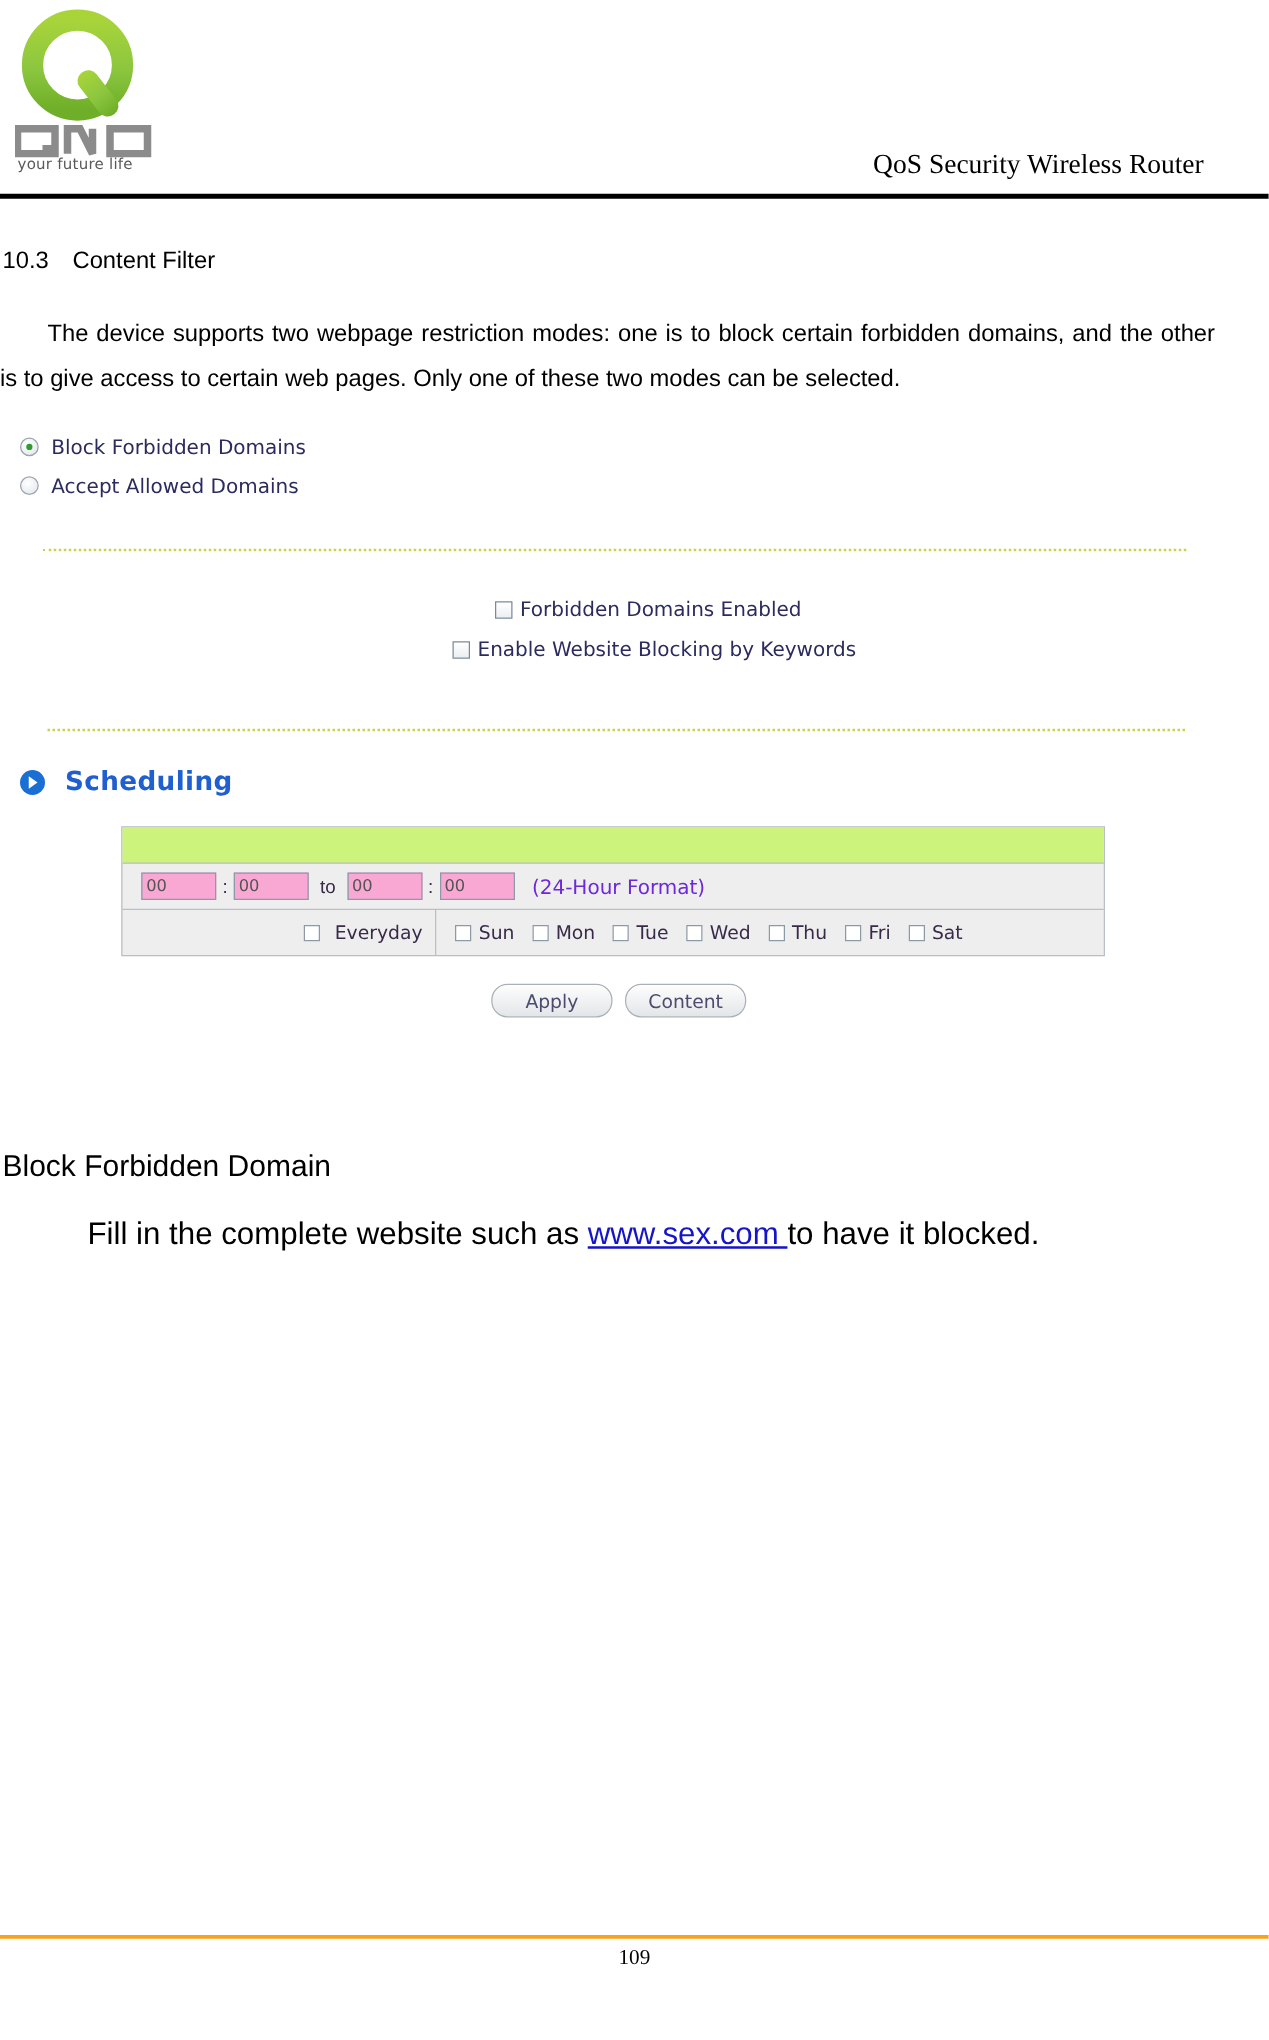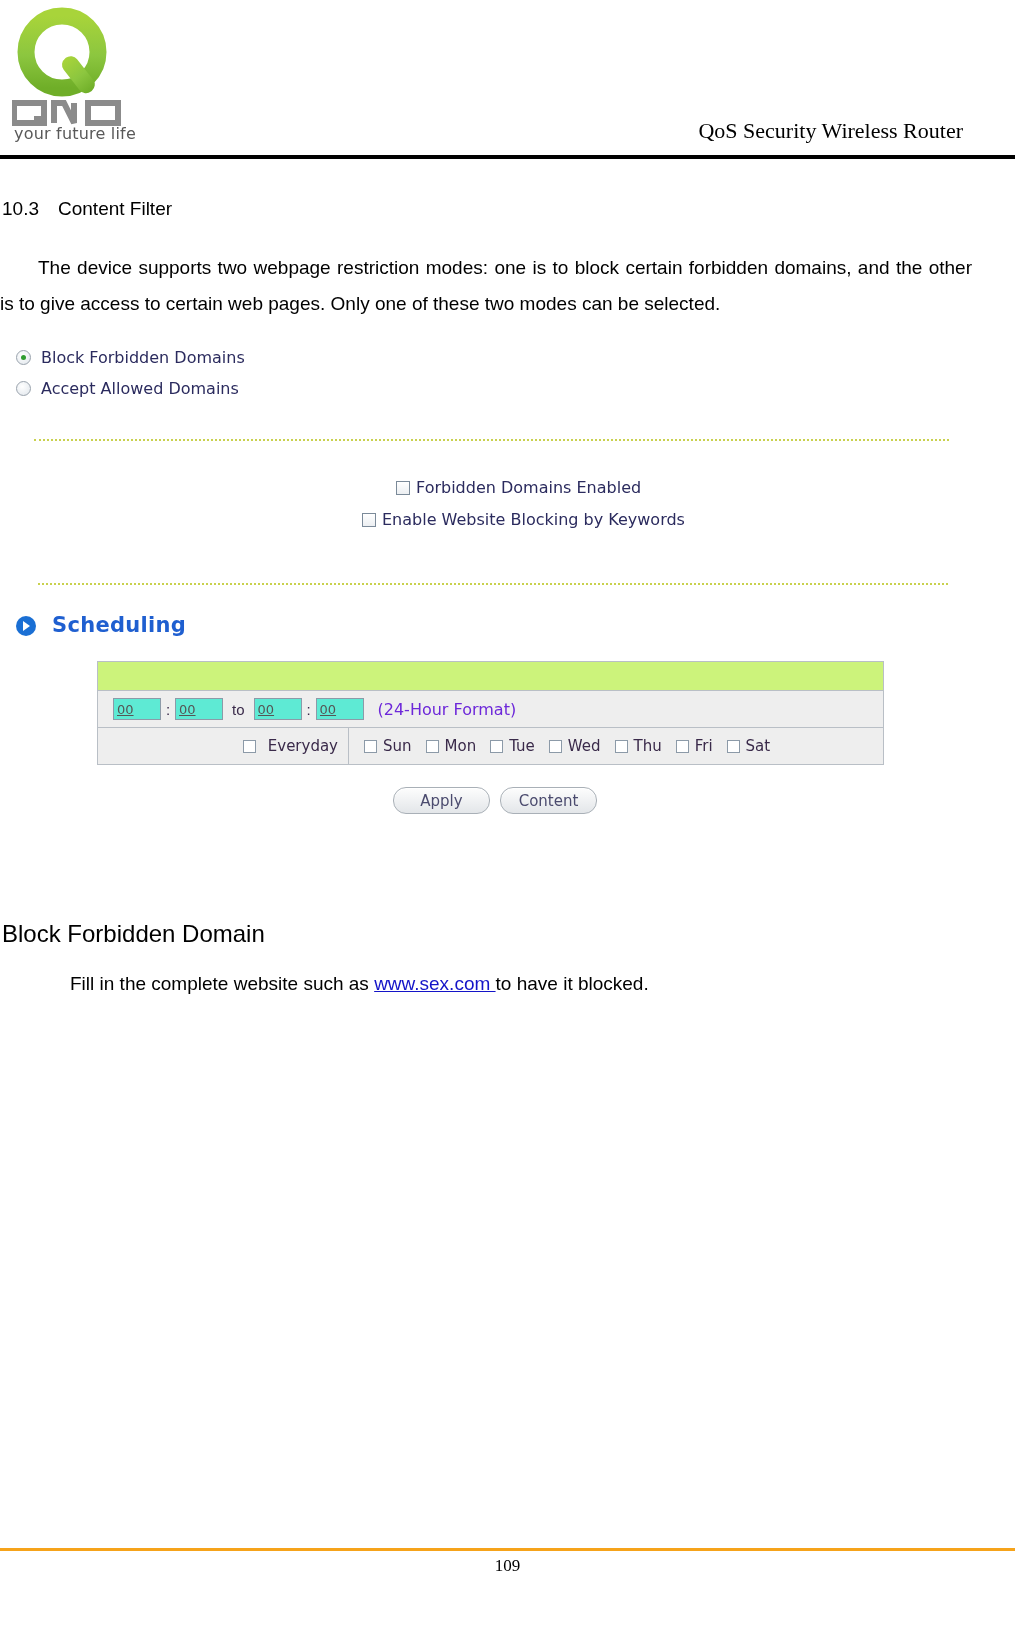--- a/index.html
+++ b/index.html
@@ -9,21 +9,21 @@
     position:relative;overflow:hidden;
   }
   .page{position:relative;width:1015px;height:1632px;}
 
   
   .header{position:absolute;left:0;top:0;width:1015px;height:160px;}
   .logo{position:absolute;left:8px;top:4px;width:130px;height:140px;}
   .logo-q{position:absolute;left:6px;top:2px;width:108px;height:100px;}
   .logo-q svg{display:block;}
   .logo-qno{position:absolute;left:4px;top:96px;width:120px;height:26px;}
-  .logo-tag{position:absolute;left:6px;top:120px;font-size:16px;color:#595959;
+  .logo-tag{position:absolute;left:6px;top:120px;font-size:12px;color:#595959;
     font-family:"DejaVu Sans",sans-serif;letter-spacing:.2px;text-align:center;}
   .header-title{position:absolute;right:52px;top:118px;
     font-family:"Liberation Serif",serif;font-size:22px;color:#000;white-space:nowrap;}
   .header-rule{position:absolute;left:0;top:155px;width:1015px;height:4px;background:#000;}
 
   
   .sec-num{position:absolute;left:2px;top:198px;font-size:19px;color:#000;}
   .sec-title{position:absolute;left:58px;top:198px;font-size:19px;color:#000;}
   .para{position:absolute;left:0px;top:250px;width:972px;font-size:19px;color:#000;
     line-height:36px;text-align:justify;}
@@ -73,40 +73,40 @@
   .tcell-r{flex:1;height:100%;display:flex;align-items:center;padding-left:15px;gap:0px;}
   .lbl{font-size:15px;color:#3a2a4a;font-family:"DejaVu Sans",sans-serif;white-space:nowrap;}
   .sel{display:inline-flex;align-items:center;height:22px;border:1px solid #8c9aa8;
     background:#fff;font-size:15px;color:#2b2b5e;font-family:"DejaVu Sans",sans-serif;
     padding:0 0 0 5px;box-sizing:border-box;}
   .sel .selv{padding-right:6px;}
   .sel .arrow{width:18px;height:20px;background:linear-gradient(#dfe9fb,#aec6ef);
     border-left:1px solid #8c9aa8;display:flex;align-items:center;justify-content:center;}
   .sel .arrow::after{content:"";border-left:4px solid transparent;border-right:4px solid transparent;
     border-top:5px solid #23408e;}
-  .tinput{width:48px;height:22px;border:1px solid #8c9aa8;background:#5eead4;box-sizing:border-box;
-    font-size:13px;color:#555;font-family:"DejaVu Sans",sans-serif;padding:1px 0 0 3px;text-decoration:underline;}
+  .tinput{width:60px;height:22px;border:1px solid #8c9aa8;background:#f9a8d4;box-sizing:border-box;
+    font-size:13px;color:#555;font-family:"DejaVu Sans",sans-serif;padding:1px 0 0 3px;}
   .colon{display:inline-block;width:14px;text-align:center;font-size:15px;color:#3a2a4a;}
   .tosep{display:inline-block;padding:0 9px;font-size:15px;color:#3a2a4a;}
   .fmt{padding-left:14px;font-size:16px;color:#6d28d9;font-family:"DejaVu Sans",sans-serif;white-space:nowrap;}
   .daychk{display:inline-block;width:13px;height:13px;box-sizing:border-box;
     border:1px solid #8c9aa8;background:#fff;vertical-align:-2px;margin-right:6px;}
   .day{font-size:15px;color:#3a2a4a;font-family:"DejaVu Sans",sans-serif;
     margin-right:14px;white-space:nowrap;}
 
   .btns{position:absolute;left:393px;top:452px;display:flex;gap:10px;}
   .btn{width:95px;height:25px;border-radius:13px;border:1px solid #a9b0b7;
     background:linear-gradient(#fdfdfd,#e3e6e9);
     display:flex;align-items:center;justify-content:center;
     font-size:15px;color:#4b4b6e;font-family:"DejaVu Sans",sans-serif;
     box-shadow:inset 0 1px 0 #fff;}
 
   
   .subhead{position:absolute;left:2px;top:920px;font-size:24px;color:#000;}
-  .fillin{position:absolute;left:70px;top:973px;font-size:19px;color:#000;white-space:nowrap;text-align:right;}
+  .fillin{position:absolute;left:70px;top:973px;font-size:25px;color:#000;white-space:nowrap;text-align:right;}
   .link{color:#1414c8;text-decoration:underline;}
 
   
   .footer-rule{position:absolute;left:0;top:1548px;width:1015px;height:3px;background:#f6a31a;}
   .pageno{position:absolute;left:0;top:1556px;width:1015px;text-align:center;
     font-family:"Liberation Serif",serif;font-size:17px;color:#000;}
 </style>
 </head>
 <body>
 

